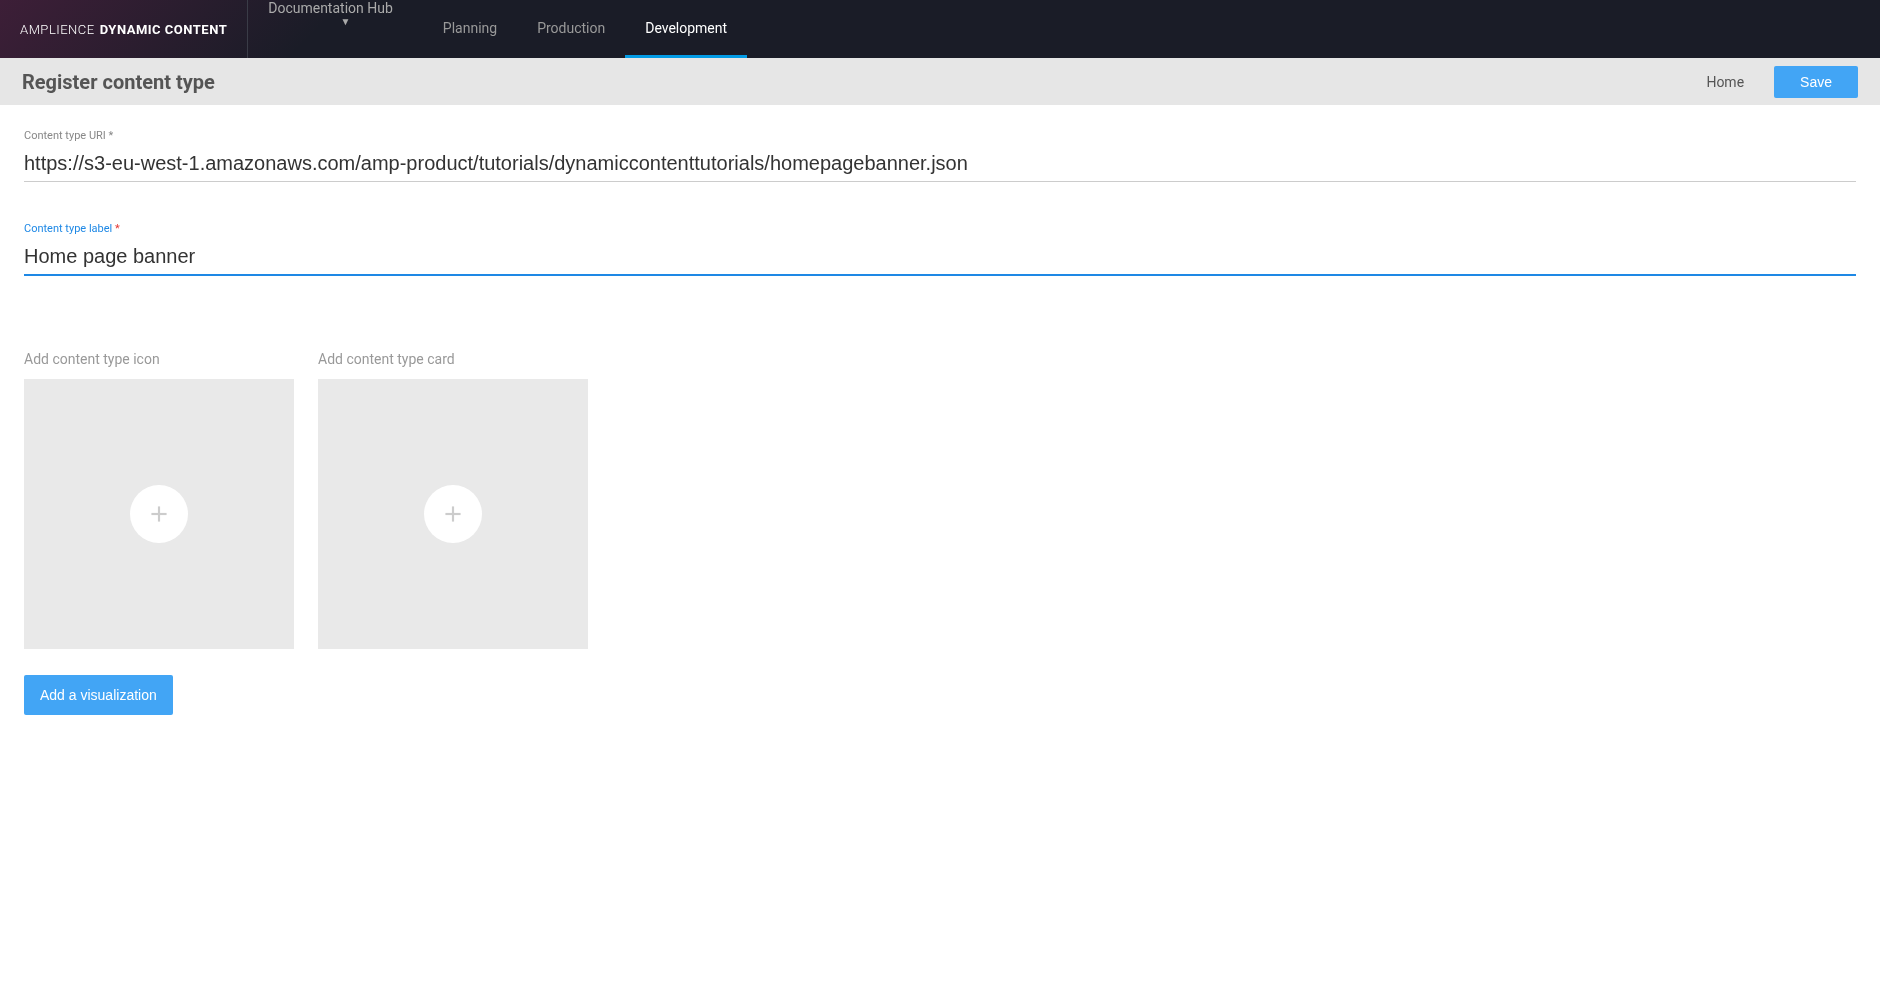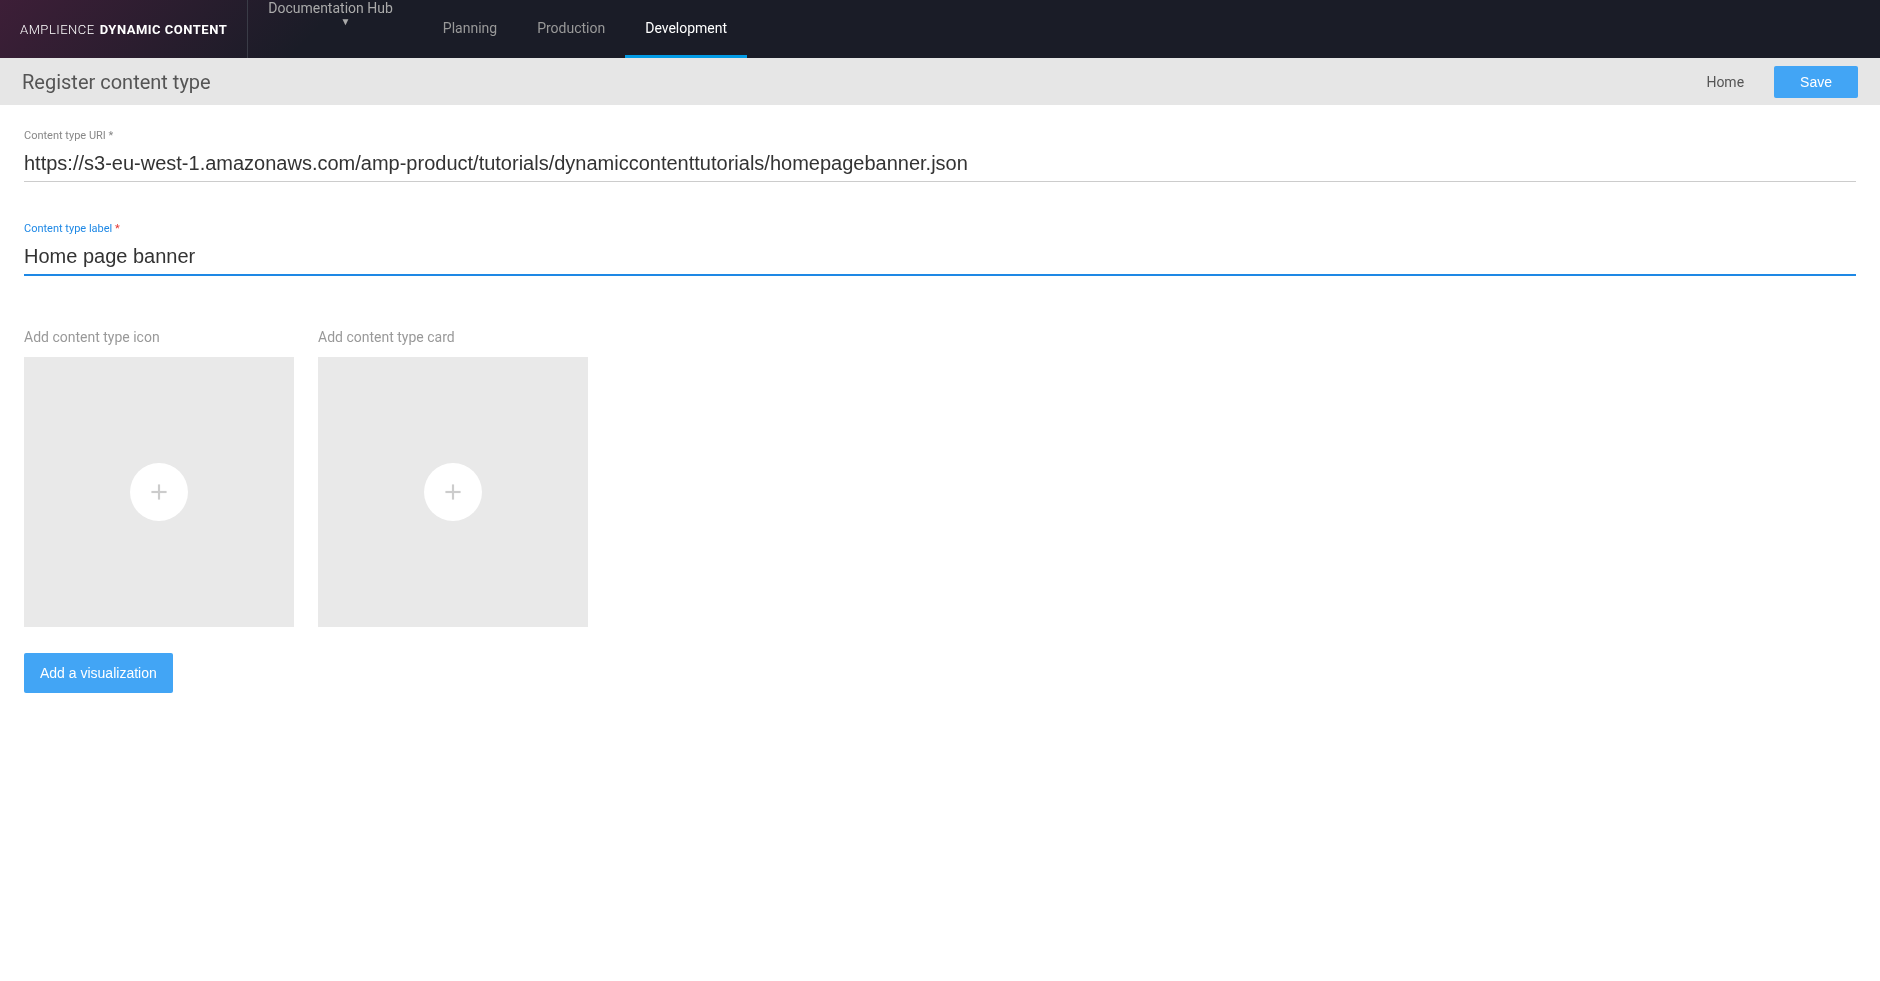--- a/index.html
+++ b/index.html
@@ -101,21 +101,21 @@
     }
     .sub-header {
       background: #e6e6e6;
       height: 47px;
       display: flex;
       align-items: center;
       padding: 0 22px;
     }
     .page-title {
       font-size: 20px;
-      font-weight: 400;
+      font-weight: 700;
       color: #555;
     }
     .sub-actions {
       margin-left: auto;
       display: flex;
       align-items: center;
       gap: 30px;
     }
     .back-link {
       color: #555;
@@ -162,21 +162,21 @@
       outline: none;
       color: #333;
       background: transparent;
     }
     .text-input.focused {
       border-bottom: 2px solid #1e88e5;
     }
     .upload-row {
       display: flex;
       gap: 24px;
-      margin-top: 53px;
+      margin-top: 75px;
     }
     .upload-block {
       width: 270px;
     }
     .upload-label {
       font-size: 14px;
       color: #999;
       margin-bottom: 12px;
     }
     .upload-box {

